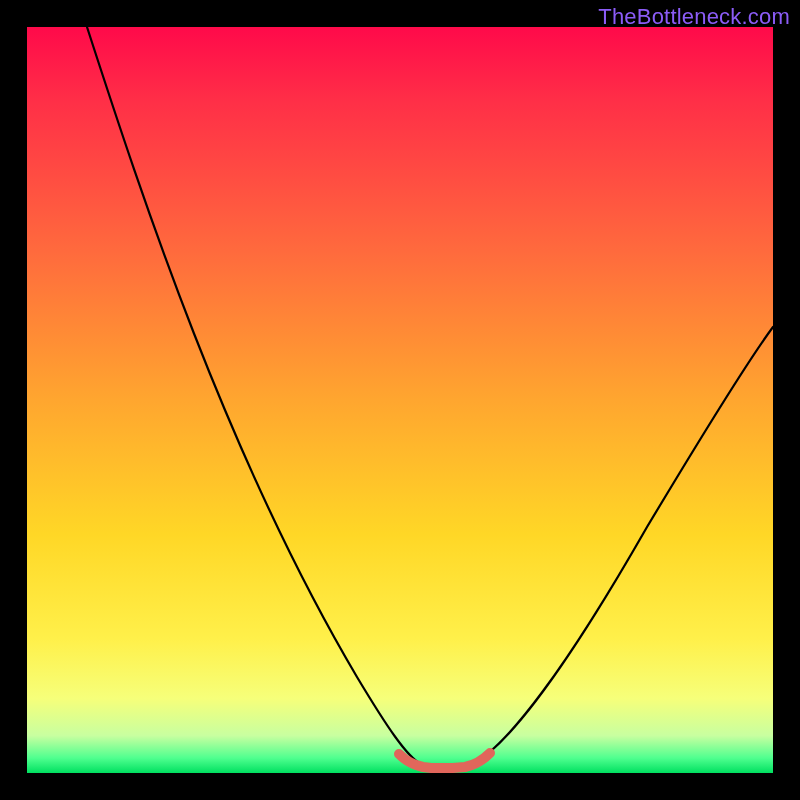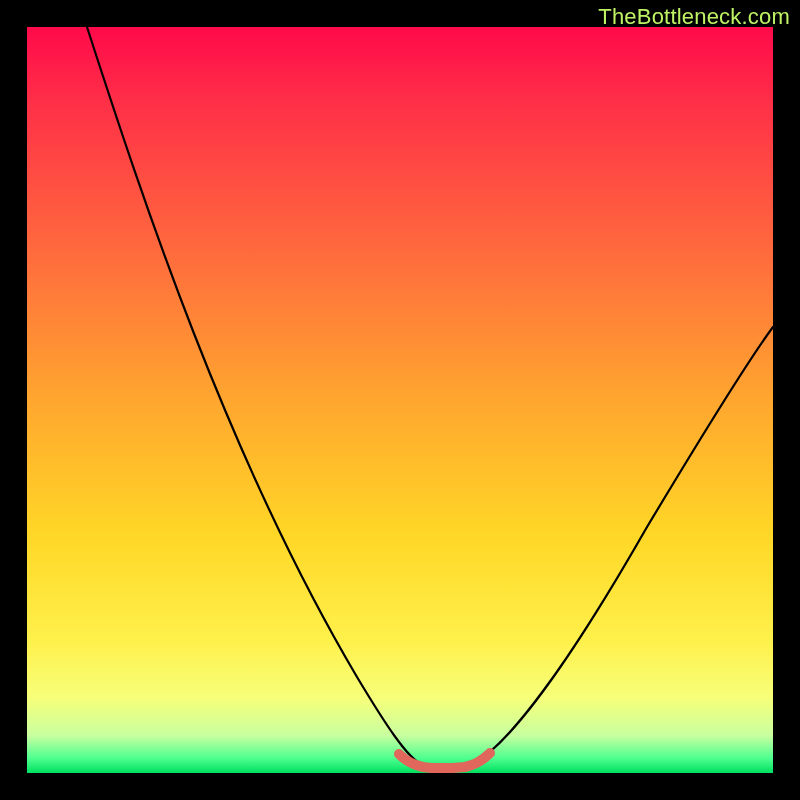--- a/index.html
+++ b/index.html
@@ -38,21 +38,21 @@
       #4fff8f 98%,
       #00e060 100%
     );
   }
   .watermark {
     position: absolute;
     top: 4px;
     right: 10px;
     font-family: Arial, Helvetica, sans-serif;
     font-size: 22px;
-    color: #bef264;
+    color: #8b5cf6;
     letter-spacing: 0.2px;
     user-select: none;
   }
   svg.curve {
     position: absolute;
     left: 0;
     top: 0;
     width: 746px;
     height: 746px;
     overflow: visible;

